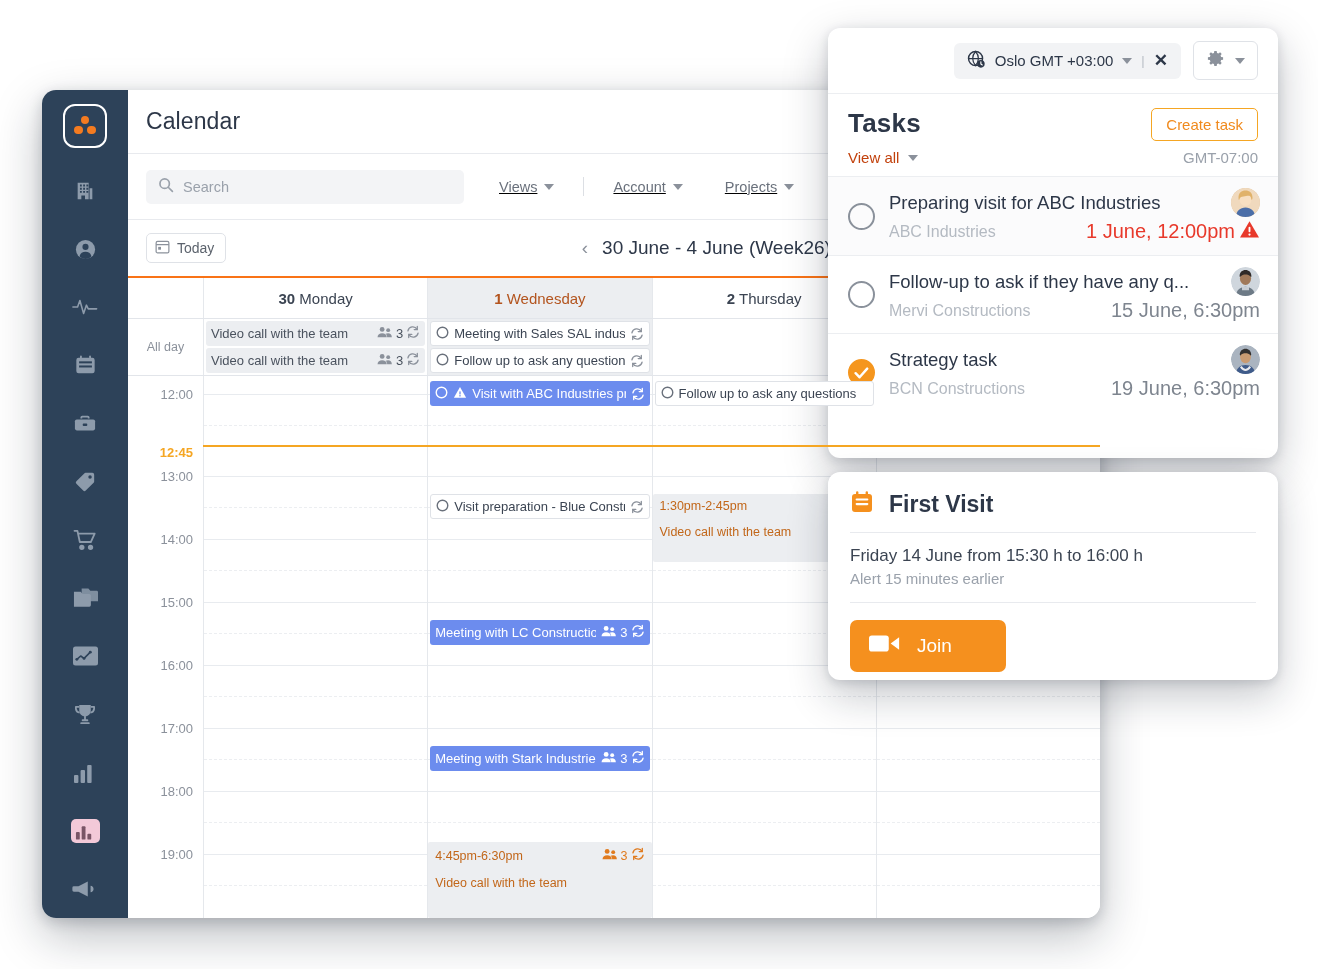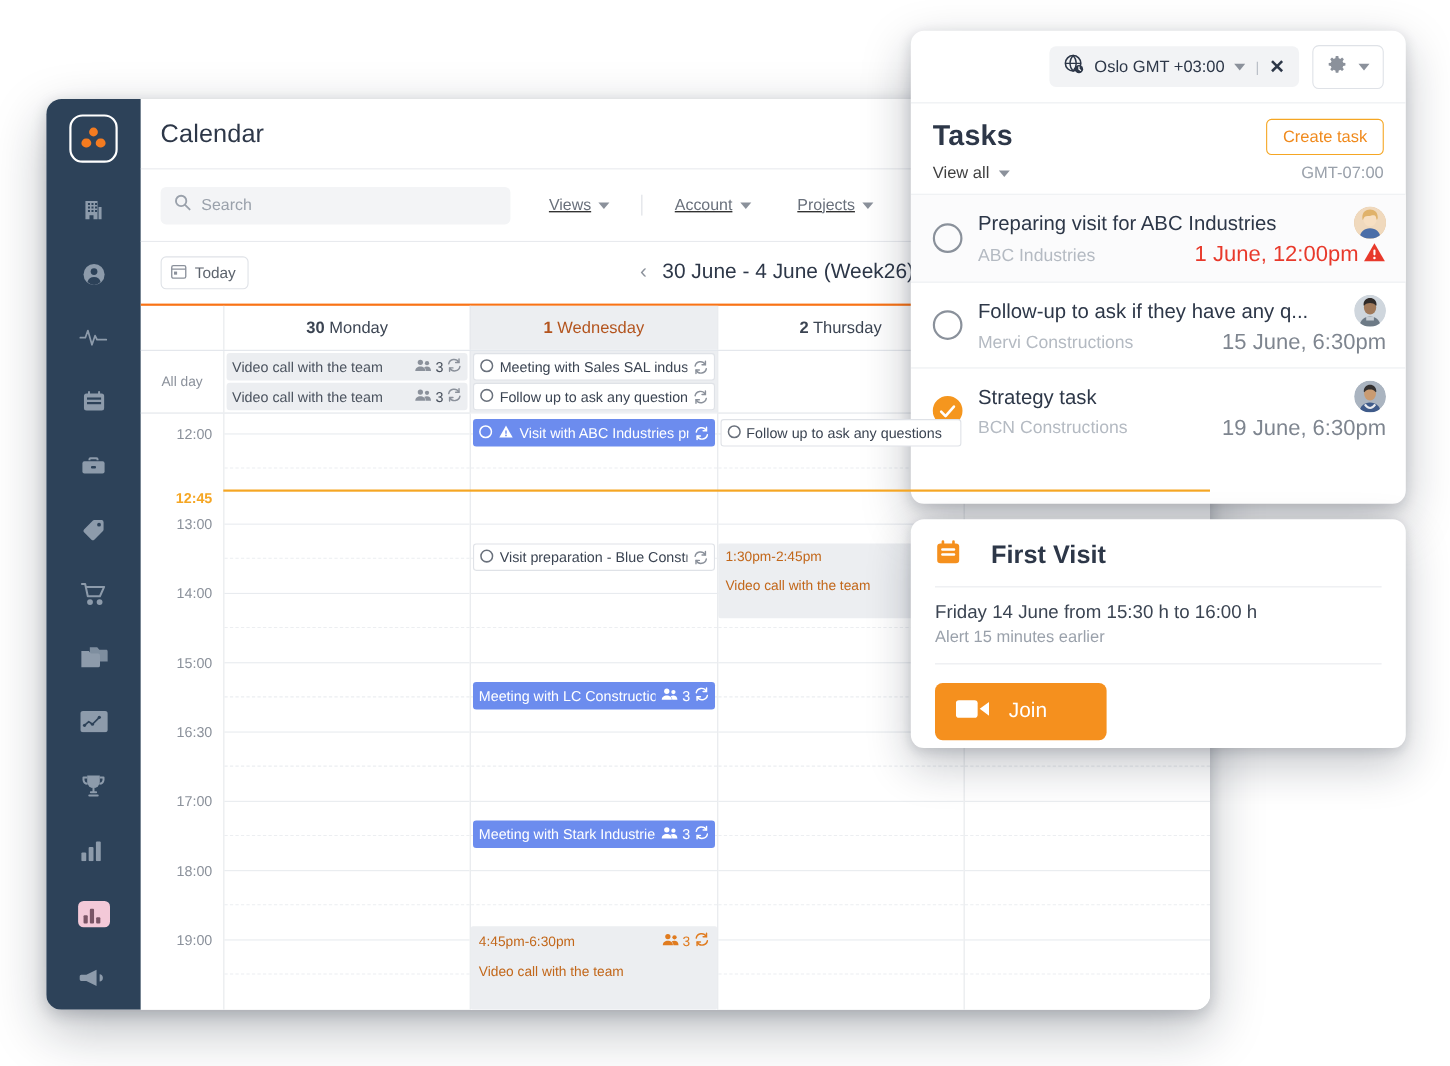--- a/index.html
+++ b/index.html
@@ -183,21 +183,21 @@
   }
 
   .tp-head { padding: 14px 20px 10px 20px; }
   .tp-row { display: flex; align-items: flex-start; justify-content: space-between; }
   .tp-title { font-size: 26px; color: #2d3748; font-weight: 700; letter-spacing: .2px; }
   .create-btn {
     border: 1px solid #f5a623; color: #f08a1d; border-radius: 5px;
     padding: 7px 14px; font-size: 15px; cursor: pointer; background: #fff;
   }
   .tp-row2 { display: flex; align-items: center; justify-content: space-between; margin-top: 8px; }
-  .viewall { display: flex; align-items: center; gap: 9px; font-size: 15px; color: #404040; cursor: pointer; }
+  .viewall { display: flex; align-items: center; gap: 9px; font-size: 15px; color: #c2410c; cursor: pointer; }
   .gmt { font-size: 15px; color: #9aa1ab; }
 
   .task-list { flex: 1; overflow: hidden; }
   .task {
     display: flex; align-items: center; gap: 14px;
     padding: 11px 18px 11px 20px;
     border-top: 1px solid #eceef1;
     cursor: pointer;
   }
   .task.alt { background: #fbfbfc; }
@@ -213,21 +213,21 @@
   .avatar { width: 29px; height: 29px; border-radius: 50%; flex: 0 0 29px; overflow: hidden; position: relative; }
 
   
   .visit-card {
     position: absolute; left: 828px; top: 472px;
     width: 450px; height: 208px;
     background: #fff; border-radius: 12px;
     box-shadow: 0 16px 40px rgba(16,24,40,.24), 0 3px 10px rgba(16,24,40,.13);
     padding: 18px 22px 18px 22px;
   }
-  .vc-head { display: flex; align-items: center; gap: 27px; padding-bottom: 14px; }
+  .vc-head { display: flex; align-items: center; gap: 15px; padding-bottom: 14px; }
   .vc-title { font-size: 23px; color: #2d3748; font-weight: 700; }
   .vc-div { height: 1px; background: #e8eaee; }
   .vc-mid { padding: 13px 0 15px 0; }
   .vc-when { font-size: 17px; color: #3b4452; }
   .vc-alert { font-size: 15px; color: #9aa1ab; margin-top: 4px; }
   .join-btn {
     margin-top: 17px;
     background: #f5901e; color: #fff; border: none; border-radius: 7px;
     height: 52px; width: 156px;
     display: flex; align-items: center; gap: 16px; padding-left: 19px;
@@ -532,21 +532,21 @@
           <div class="allday-cell"></div>
           <div class="allday-cell"></div>
         </div>
 
         <div class="scroll-area">
           <div class="hours">
             <div class="hour-lbl" style="top:18px">12:00</div>
             <div class="hour-lbl" style="top:100px">13:00</div>
             <div class="hour-lbl" style="top:163px">14:00</div>
             <div class="hour-lbl" style="top:226px">15:00</div>
-            <div class="hour-lbl" style="top:289px">16:30</div>
+            <div class="hour-lbl" style="top:289px">16:00</div>
             <div class="hour-lbl" style="top:352px">17:00</div>
             <div class="hour-lbl" style="top:415px">18:00</div>
             <div class="hour-lbl" style="top:478px">19:00</div>
             <div class="now-lbl" style="top:77px">12:45</div>
           </div>
 
           <div class="grid">
 
             <div class="gcol">
               <div class="hline" style="top:18px"></div>

